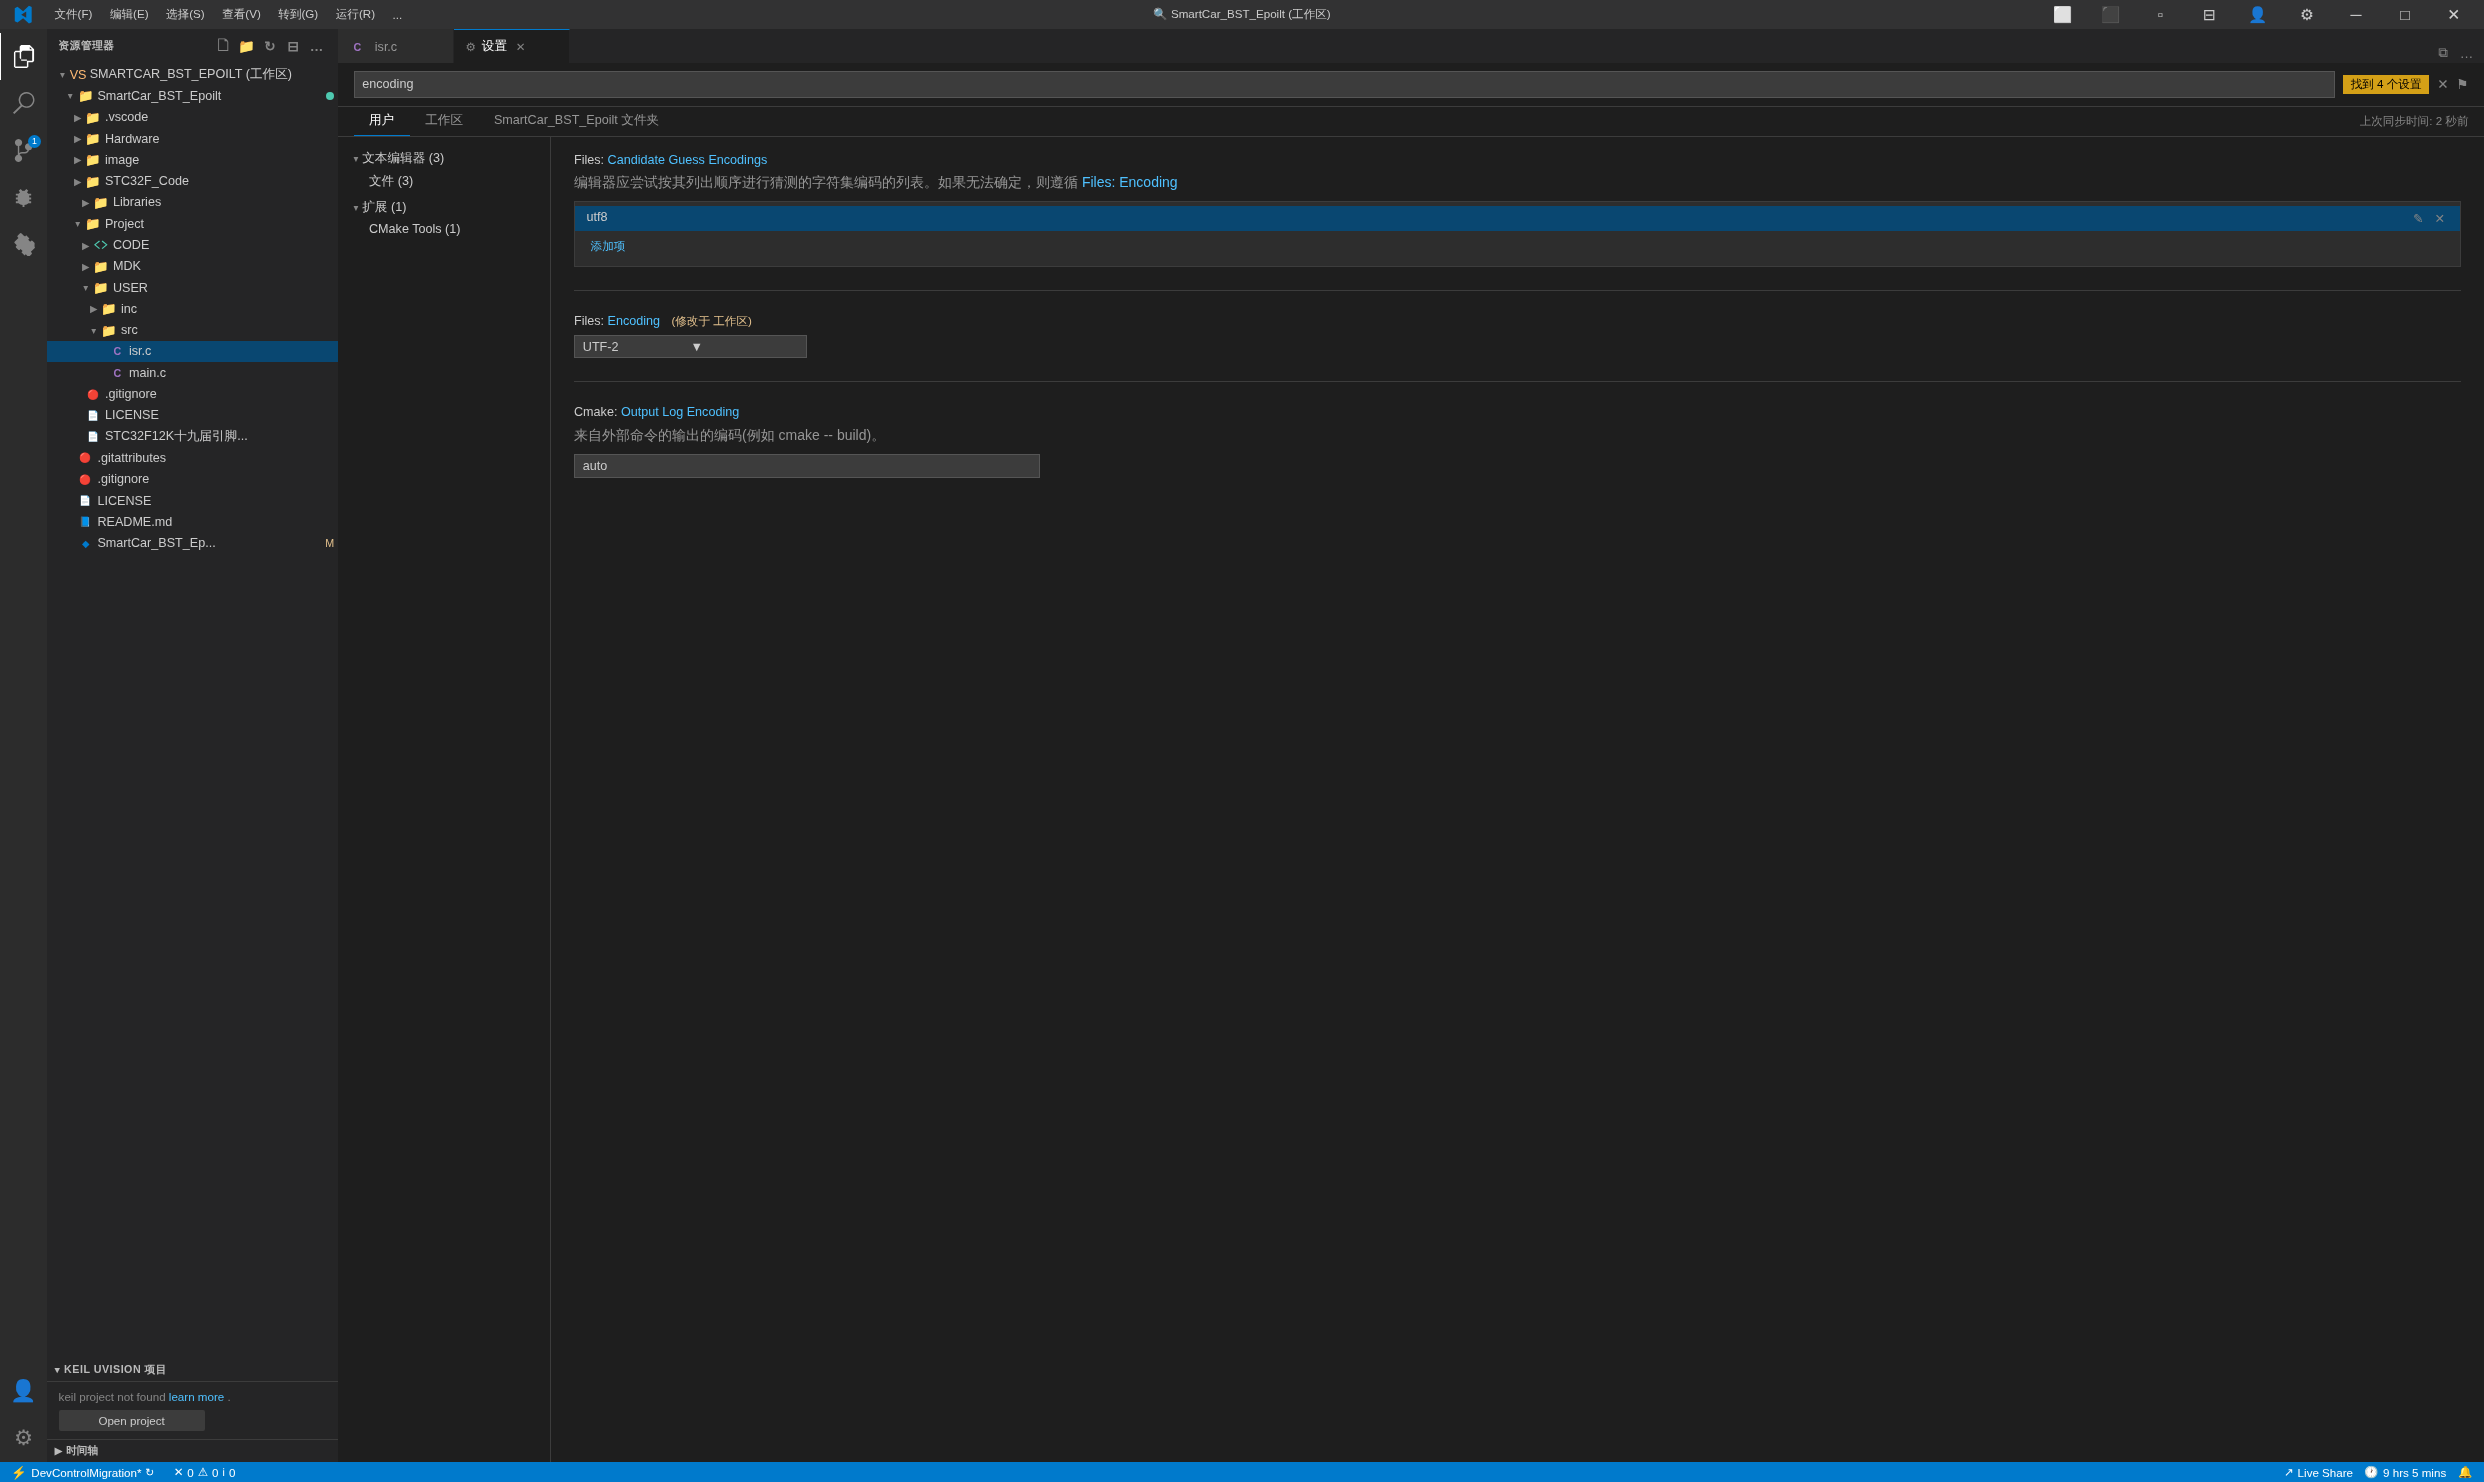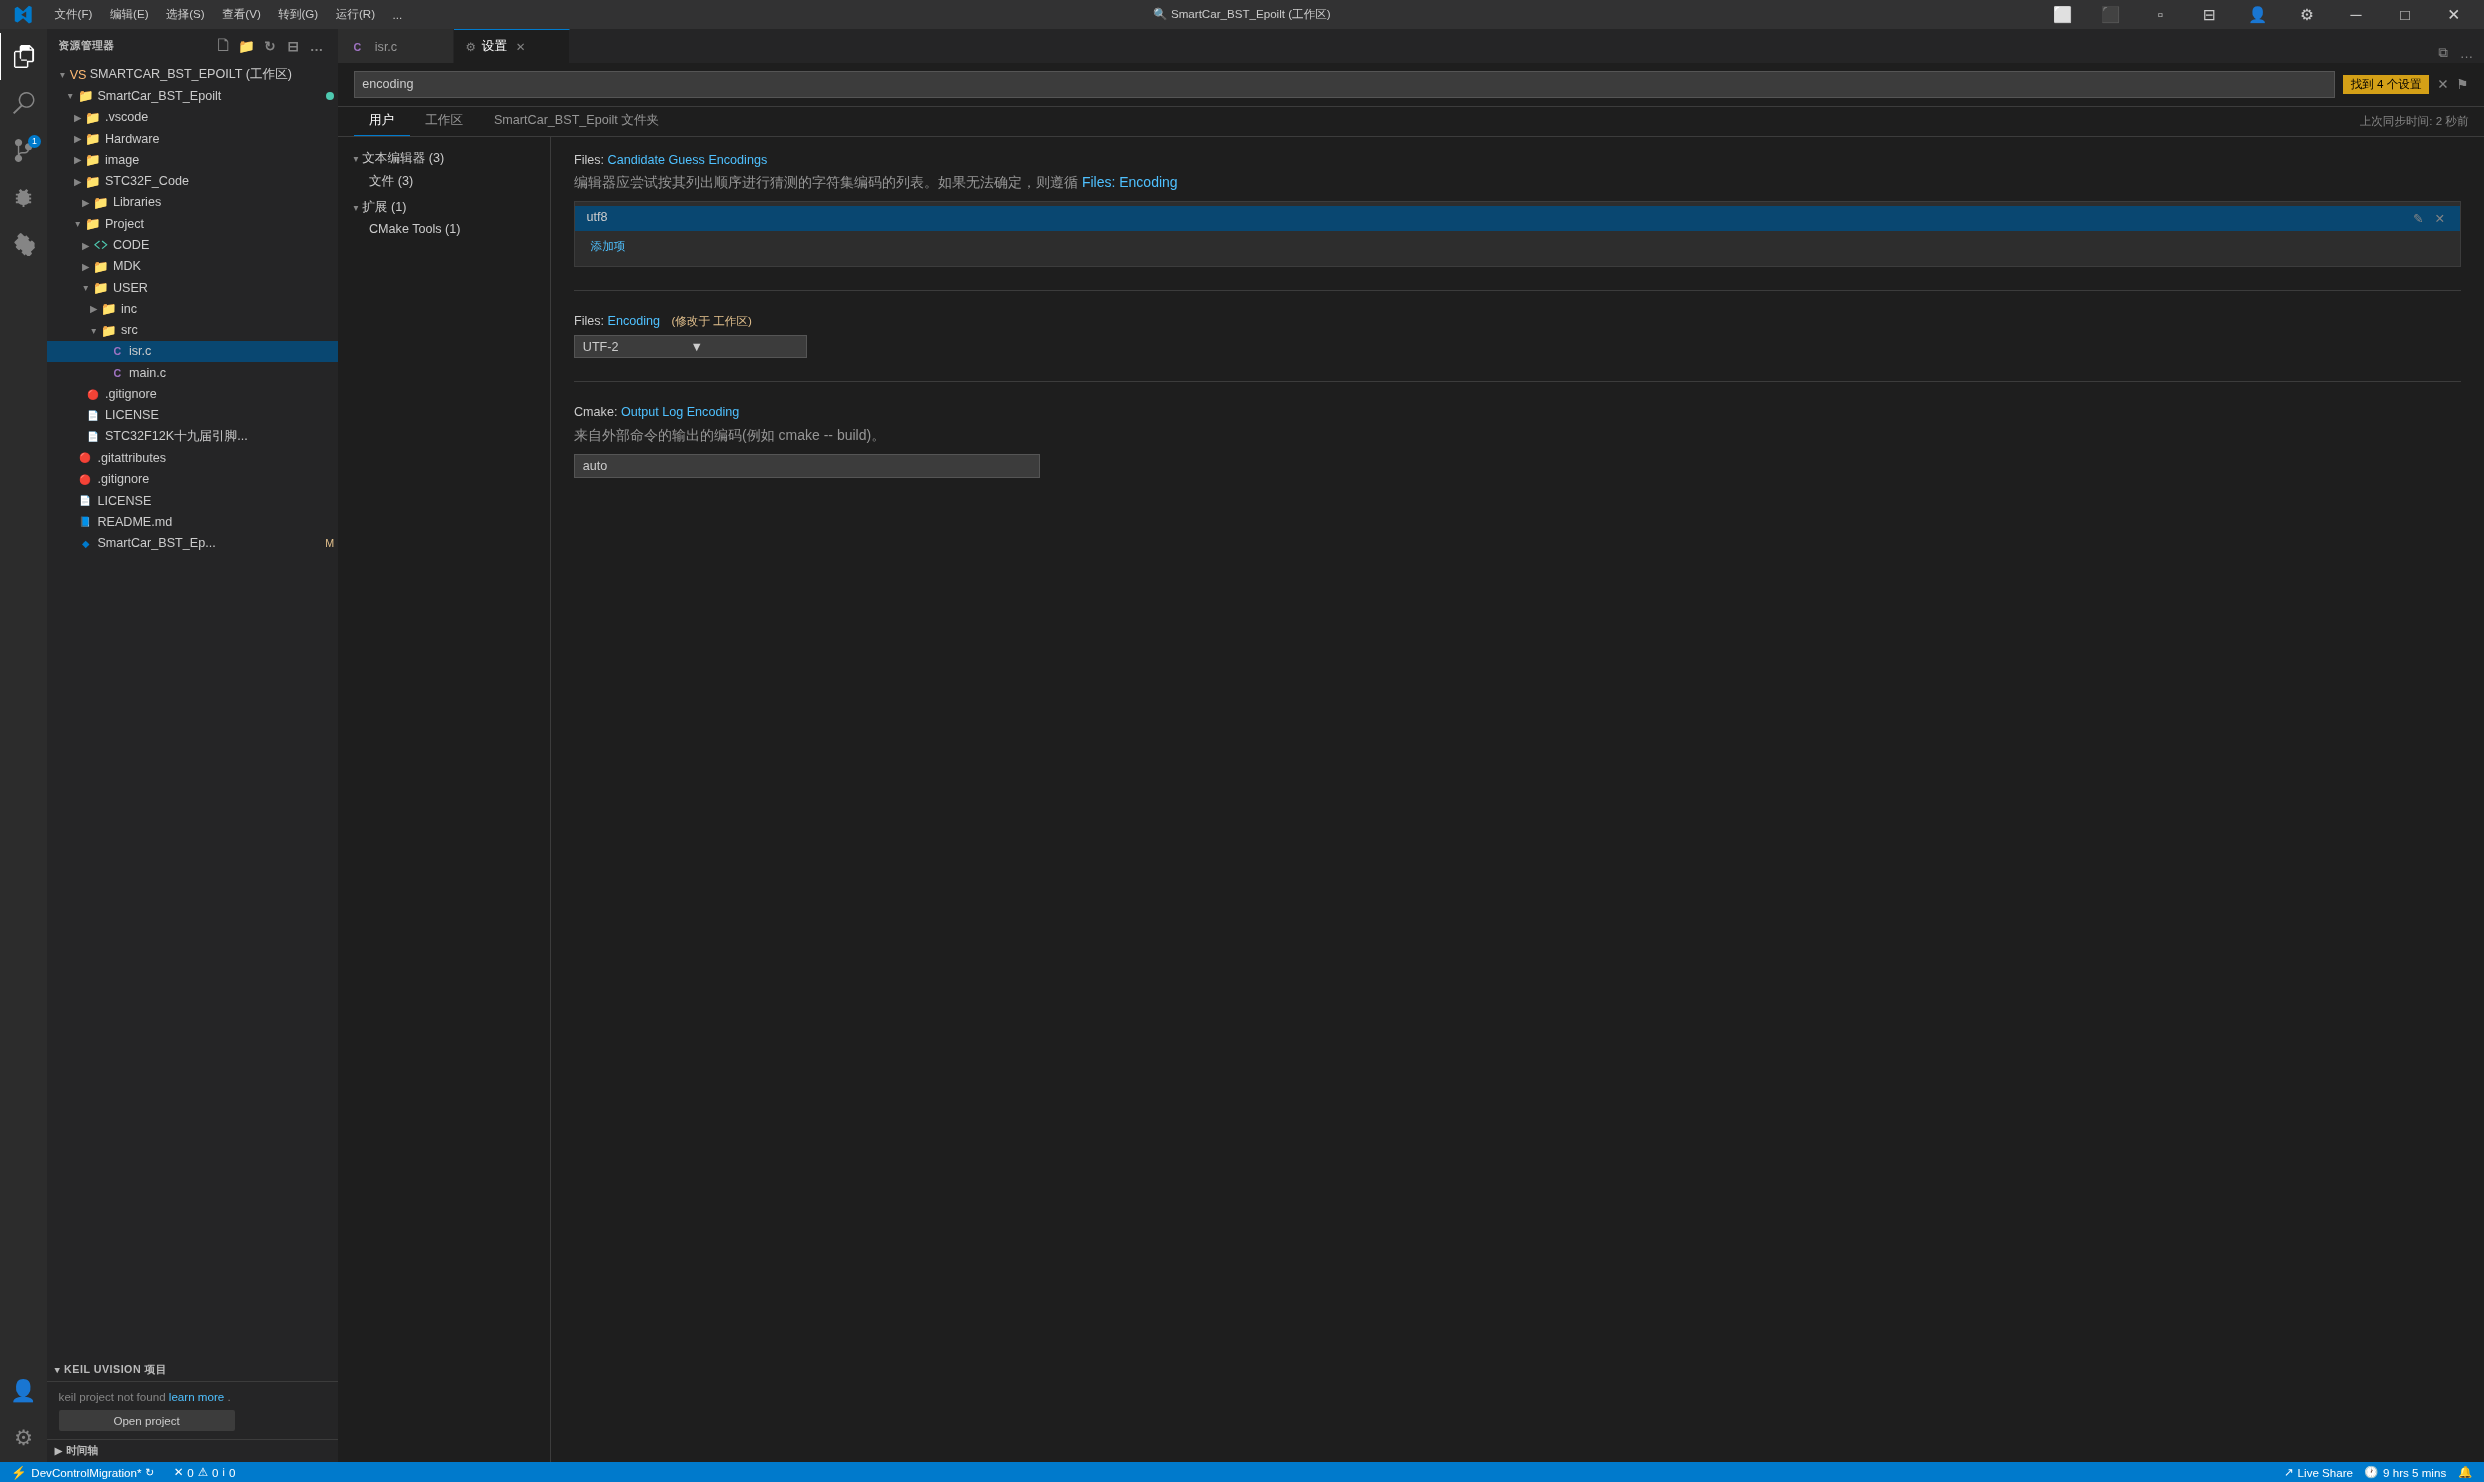--- a/index.html
+++ b/index.html
@@ -219,21 +219,21 @@
       color: #858585;
       font-size: 11.6px;
       margin-bottom: 7.8px;
     }
     .keil-link {
       color: #4fc1ff;
       cursor: pointer;
       text-decoration: none;
     }
     .open-project-btn {
-      width: 176px;
+      width: 146px;
       padding: 3.9px 11.6px;
       background: #3c3c3c;
       border: none;
       color: #cccccc;
       cursor: pointer;
       font-size: 11.6px;
       border-radius: 1.9px;
       text-align: center;
     }
     

